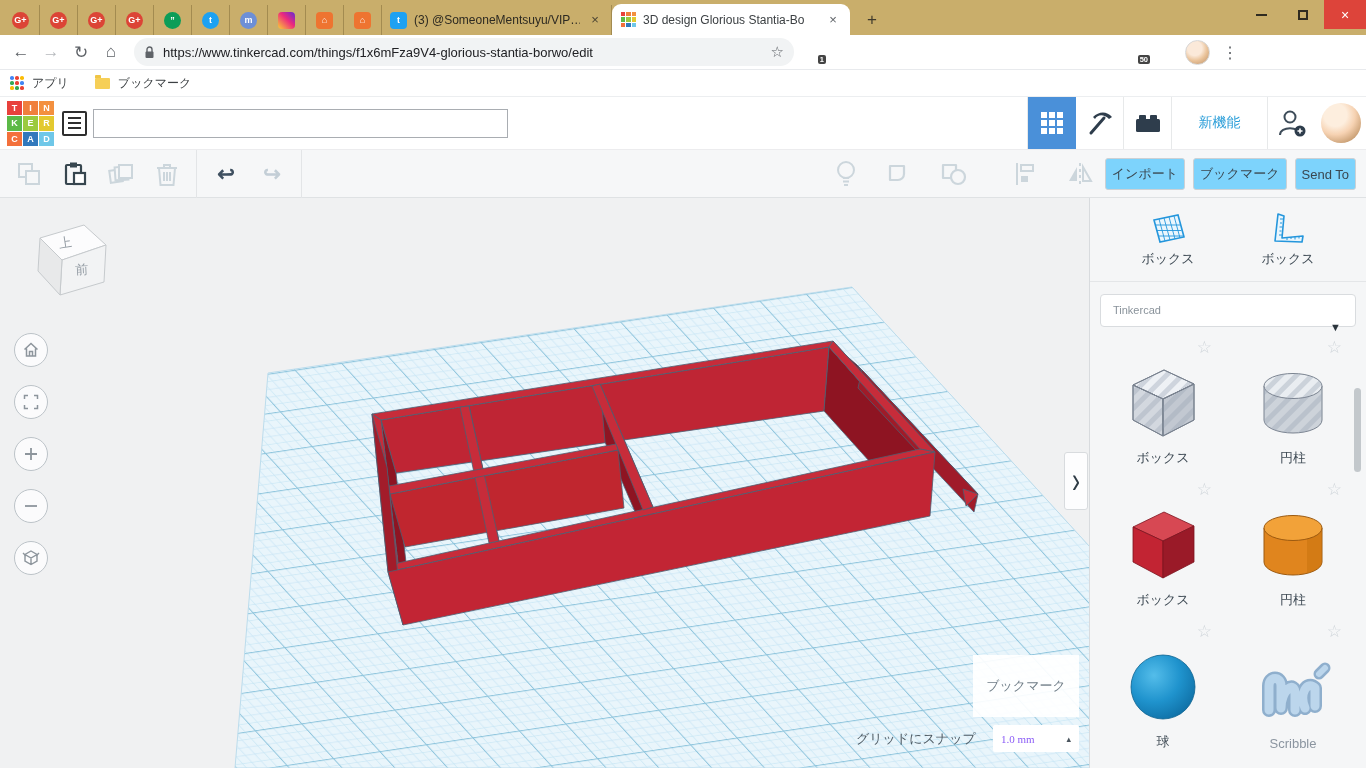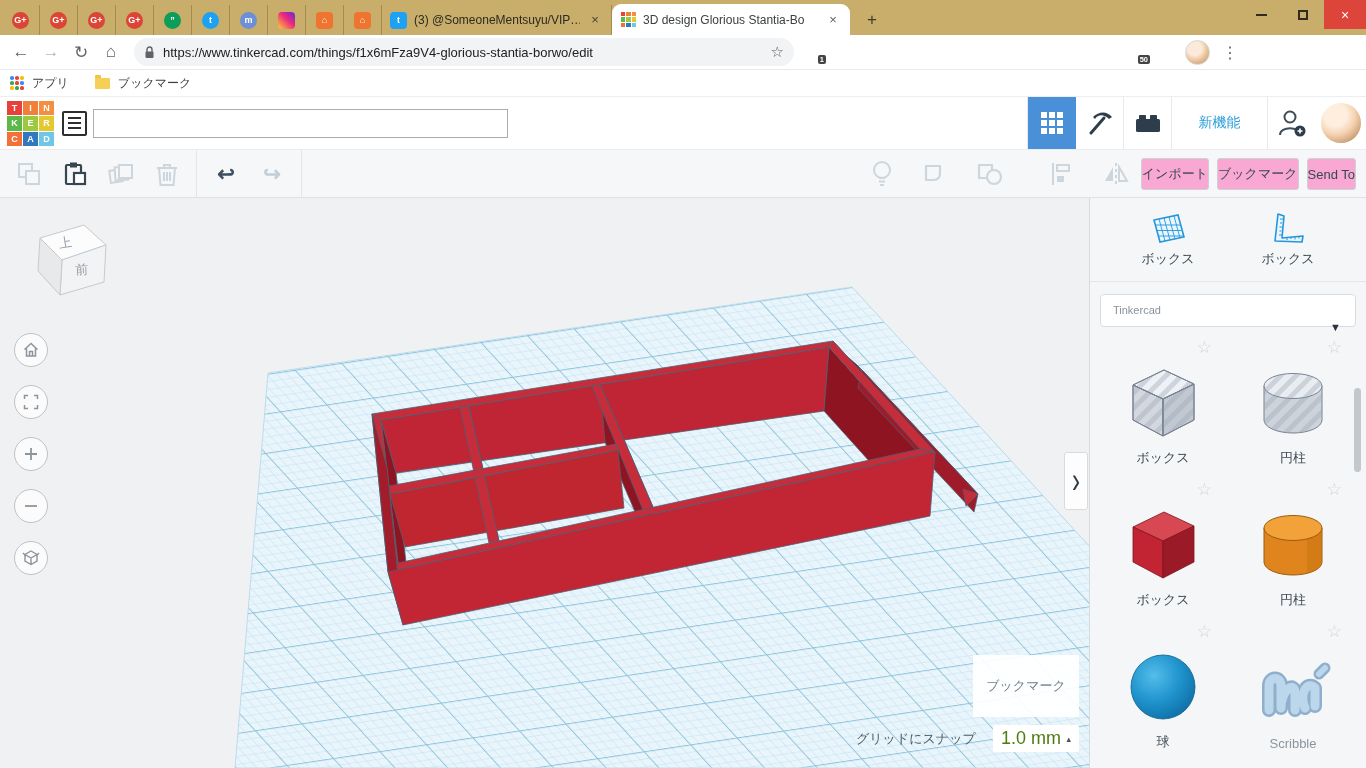--- a/index.html
+++ b/index.html
@@ -64,42 +64,42 @@
   .blocks-ic { width:22px; height:22px; display:grid; grid-template-columns:repeat(3,1fr); grid-template-rows:repeat(3,1fr); gap:2px; }
   .blocks-ic i { background:#fff; }
   .newfeat { width:96px; height:52px; display:flex; align-items:center; justify-content:center; color:#2d9fd9; font-size:14px; border-right:1px solid #e7e9ea; cursor:pointer; }
   .tc-avatar { width:40px; height:40px; margin:0 5px; border-radius:50%; background:radial-gradient(circle at 36% 30%, #fdeede 0 30%, #f6d2b2 52%, #caa075 78%, #b08455); cursor:pointer; }
 
   
   .tc-toolbar { position:absolute; left:0; top:150px; width:1366px; height:48px; background:#f6f7f8; border-bottom:1px solid #dfe2e4; display:flex; align-items:center; }
   .tb-ic { width:34px; height:34px; margin-left:12px; display:flex; align-items:center; justify-content:center; cursor:pointer; }
   .tb-sep { width:1px; height:48px; background:#e3e5e7; margin-left:12px; }
   .tb-right { position:absolute; right:10px; top:0; height:48px; display:flex; align-items:center; gap:8px; }
-  .tb-btn { height:32px; padding:0 0; background:#f9a8d4; border:1px solid #ccd1d5; border-radius:3px; font-size:13px; color:#3a4750; display:flex; align-items:center; cursor:pointer; }
+  .tb-btn { height:32px; padding:0 6px; background:#7dd3fc; border:1px solid #ccd1d5; border-radius:3px; font-size:13px; color:#3a4750; display:flex; align-items:center; cursor:pointer; }
   .undo-g { font-size:21px; color:#3f5060; font-weight:bold; }
   .redo-g { font-size:21px; color:#c3ced6; font-weight:bold; }
 
   
   .workspace { position:absolute; left:0; top:198px; width:1366px; height:570px; display:flex; }
   .canvas { position:relative; width:1090px; height:570px; background:#f0f1f2; overflow:hidden; border-right:1px solid #d8dbde; }
   .scene { position:absolute; left:0; top:0; }
 
   .viewcube { position:absolute; left:10px; top:8px; cursor:pointer; }
   .vc-label { font-size:13px; fill:#959da5; }
 
   .nav-col { position:absolute; left:14px; top:135px; display:flex; flex-direction:column; gap:18px; }
   .circ-btn { width:34px; height:34px; border-radius:50%; border:1.4px solid #bcc3c8; background:rgba(253,253,254,.85); display:flex; align-items:center; justify-content:center; cursor:pointer; }
 
   .collapse-tab { position:absolute; left:1064px; top:254px; width:24px; height:58px; background:#fdfdfe; border:1px solid #d8dbde; border-radius:3px; display:flex; align-items:center; justify-content:center; cursor:pointer; }
   .collapse-tab span { font-size:24px; color:#2e3b45; transform:scaleY(1.5); }
 
   .grid-edit { position:absolute; left:973px; top:457px; width:106px; height:62px; background:rgba(255,255,255,.92); color:#707e88; font-size:13px; display:flex; align-items:center; justify-content:center; text-align:center; line-height:26px; cursor:pointer; padding:0 6px; }
   .snap-label { position:absolute; left:856px; top:532px; font-size:13px; color:#4e5a63; }
   .snap-select { position:absolute; left:993px; top:527px; width:86px; height:27px; background:#fff; border-radius:2px; display:flex; align-items:center; padding:0 8px; cursor:pointer; }
-  .snap-select .val { flex:1; font-size:18px; color:#4d7c0f; }
+  .snap-select .val { flex:1; font-size:11px; color:#8b5cf6;font-family:Liberation Serif, serif; }
   .snap-select .car { font-size:9px; color:#4a555e; }
 
   
   .panel { position:relative; width:276px; height:570px; background:#f5f6f7; }
   .panel-tools { height:84px; display:flex; align-items:center; justify-content:space-around; padding:0 18px; border-bottom:1px solid #e4e6e8; }
   .ptool { display:flex; flex-direction:column; align-items:center; gap:6px; cursor:pointer; }
   .ptool span { font-size:13px; color:#3f4b55; }
   .drop-card { margin:12px 10px 0 10px; background:#fff; border:1px solid #d9dcdf; border-radius:4px; padding:9px 12px 10px 12px; position:relative; cursor:pointer; }
   .drop-card .brand { font-size:11px; color:#8a939b; }
   .drop-card .libname { font-size:15px; color:#303b44; margin-top:5px; }

